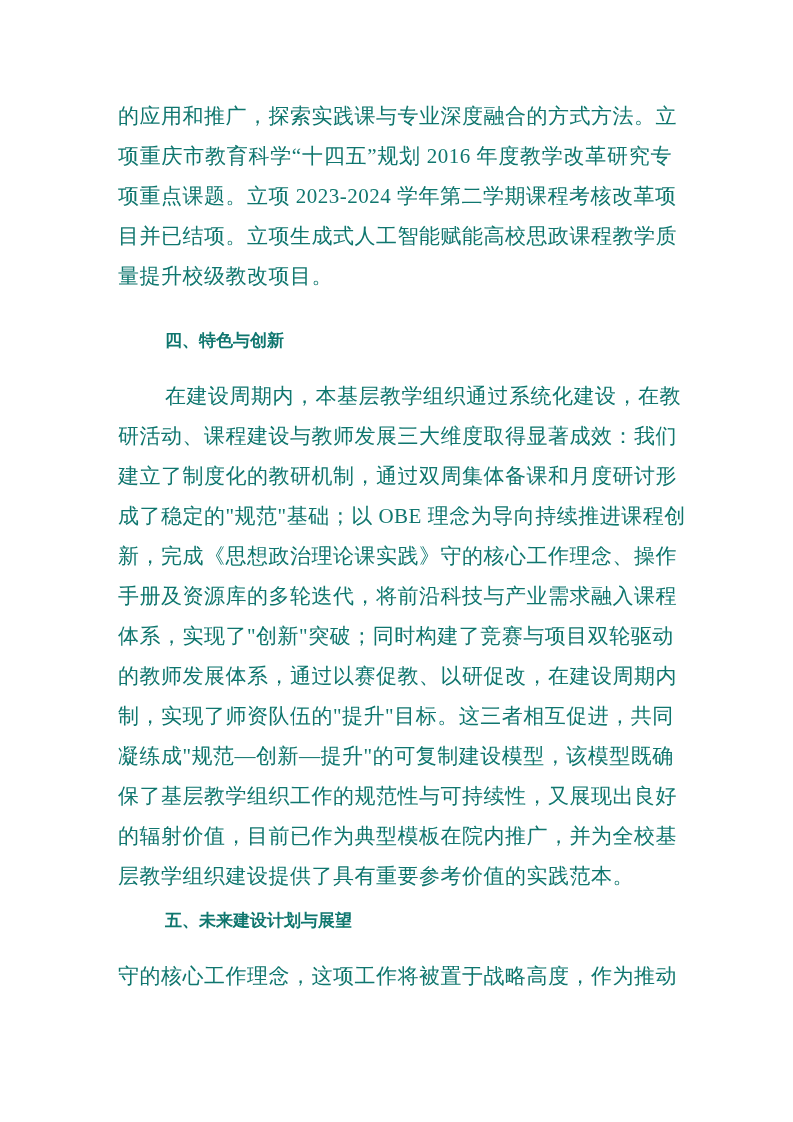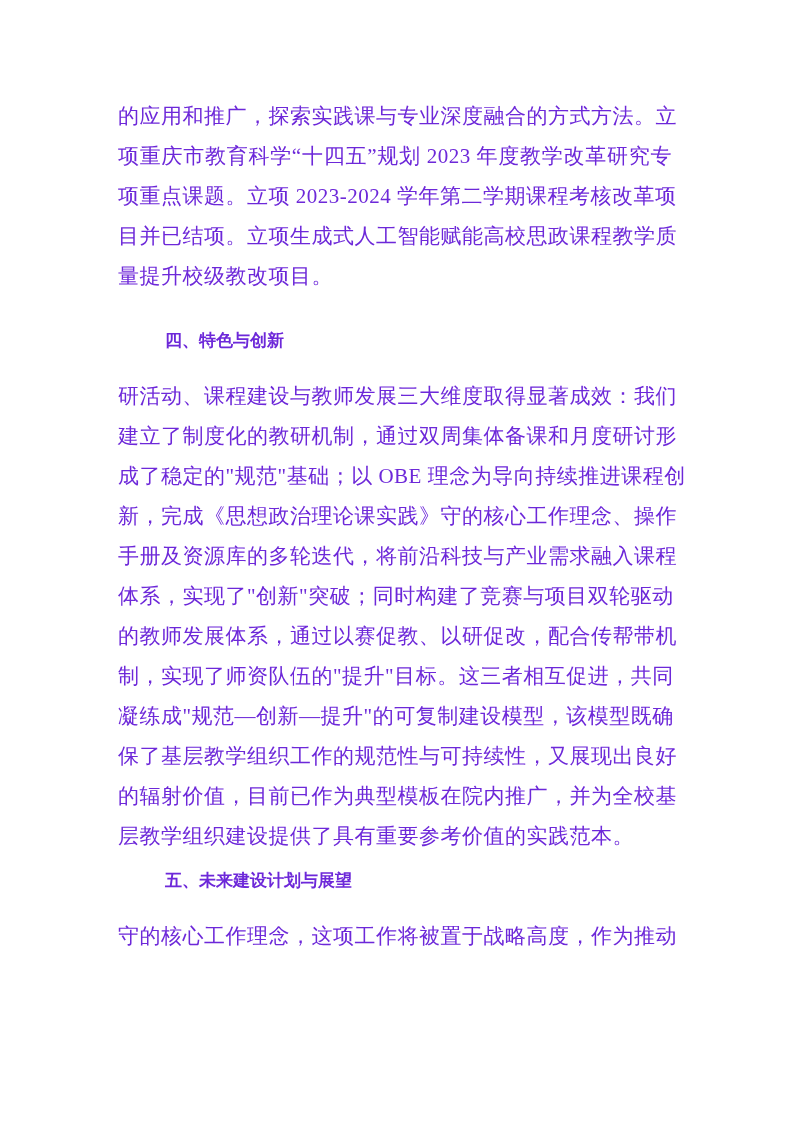--- a/index.html
+++ b/index.html
@@ -7,21 +7,21 @@
     padding: 0;
     background: #ffffff;
   }
   .page {
     position: relative;
     width: 683px;
     height: 1122px;
     background: #ffffff;
     overflow: hidden;
     font-family: "Liberation Serif", "DejaVu Serif", serif;
-    color: #6d28d9;
+    color: #0f766e;
     padding-left: 42px;
   }
   .content {
     position: absolute;
     left: 118px;
     top: 96px;
     width: 554px;
   }
   .block { margin: 0; }
   
@@ -48,34 +48,35 @@
   .b1 { margin-top: 25px; margin-bottom: 15px; }  
   .b3 { margin-top: 5px;  margin-bottom: 15px; }  
 </style>
 </head>
 <body>
 
 <div class="page">
   <div class="content">
       <div class="block b0 block-paragraph">
         <div class="line">的应用和推广，探索实践课与专业深度融合的方式方法。立</div>
-        <div class="line">项重庆市教育科学“十四五”规划 2023 年度教学改革研究专</div>
+        <div class="line">项重庆市教育科学“十四五”规划 2016 年度教学改革研究专</div>
         <div class="line">项重点课题。立项 2023-2024 学年第二学期课程考核改革项</div>
         <div class="line">目并已结项。立项生成式人工智能赋能高校思政课程教学质</div>
         <div class="line para-end">量提升校级教改项目。</div>
       </div>
       <div class="block b1 block-heading heading">四、特色与创新</div>
       <div class="block b2 block-paragraph">
+        <div class="line indent">在建设周期内，本基层教学组织通过系统化建设，在教</div>
         <div class="line">研活动、课程建设与教师发展三大维度取得显著成效：我们</div>
         <div class="line">建立了制度化的教研机制，通过双周集体备课和月度研讨形</div>
         <div class="line">成了稳定的"规范"基础；以 OBE 理念为导向持续推进课程创</div>
         <div class="line">新，完成《思想政治理论课实践》守的核心工作理念、操作</div>
         <div class="line">手册及资源库的多轮迭代，将前沿科技与产业需求融入课程</div>
         <div class="line">体系，实现了"创新"突破；同时构建了竞赛与项目双轮驱动</div>
-        <div class="line">的教师发展体系，通过以赛促教、以研促改，配合传帮带机</div>
+        <div class="line">的教师发展体系，通过以赛促教、以研促改，在建设周期内</div>
         <div class="line">制，实现了师资队伍的"提升"目标。这三者相互促进，共同</div>
         <div class="line">凝练成"规范—创新—提升"的可复制建设模型，该模型既确</div>
         <div class="line">保了基层教学组织工作的规范性与可持续性，又展现出良好</div>
         <div class="line">的辐射价值，目前已作为典型模板在院内推广，并为全校基</div>
         <div class="line para-end">层教学组织建设提供了具有重要参考价值的实践范本。</div>
       </div>
       <div class="block b3 block-heading heading">五、未来建设计划与展望</div>
       <div class="block b4 block-paragraph">
         <div class="line para-end">守的核心工作理念，这项工作将被置于战略高度，作为推动</div>
       </div>

